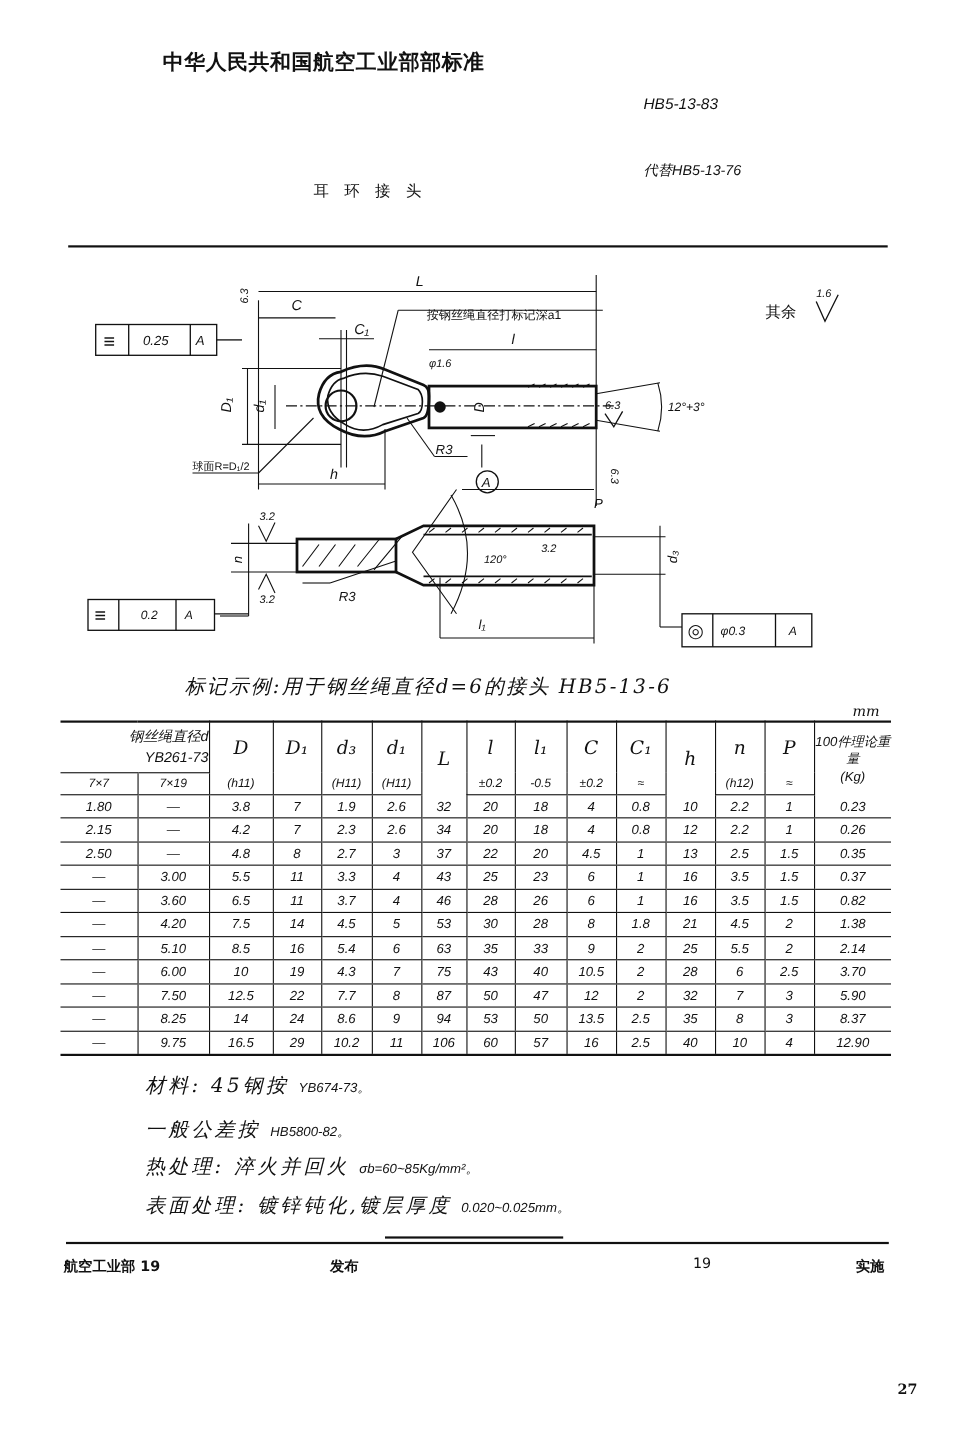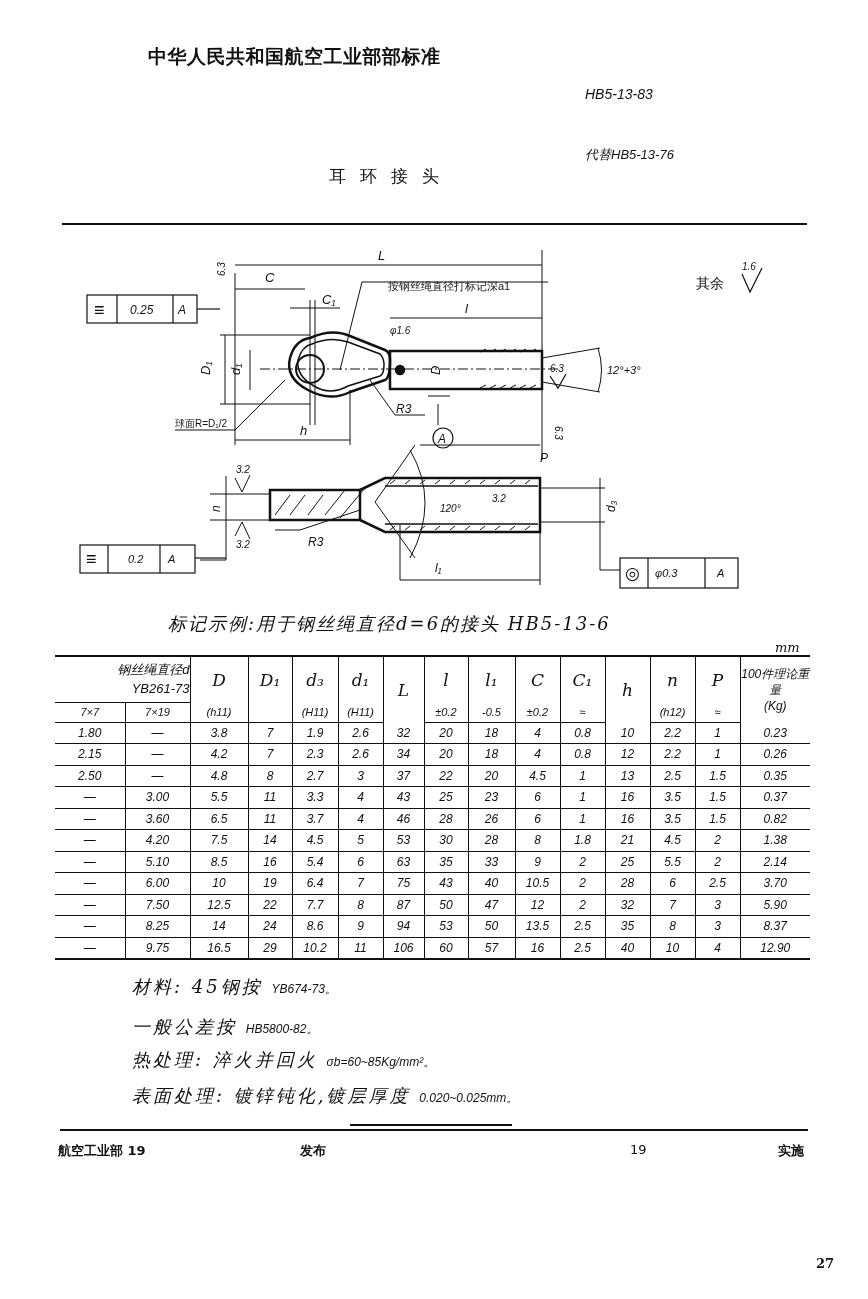--- a/index.html
+++ b/index.html
@@ -1,21 +1,21 @@
 <!DOCTYPE html>
 <html><head>
 <meta charset="utf-8">
 <style>
   html,body{margin:0;padding:0;background:#fff;}
   body{width:868px;height:1299px;position:relative;overflow:hidden;font-family:"DejaVu Sans",sans-serif;color:#111;}
   .abs{position:absolute;}
   .hdr-title{left:148px;top:44px;font-size:19px;font-weight:bold;letter-spacing:0.5px;}
   .std-no{left:585px;top:86px;font-size:14px;font-style:italic;font-family:"Liberation Sans",sans-serif;}
   .replace{left:585px;top:146px;font-size:13px;font-style:italic;font-family:"Liberation Sans",sans-serif;}
-  .doc-title{left:285px;top:165px;font-size:17px;letter-spacing:14px;font-family:"DejaVu Serif",serif;margin-left:44px;}
+  .doc-title{left:285px;top:165px;font-size:14px;letter-spacing:14px;font-family:"DejaVu Serif",serif;}
   .rule-top{left:62px;top:223px;width:745px;height:2px;background:#111;}
   .drawing{left:60px;top:240px;width:760px;height:370px;}
   .example{left:128px;top:612px;font-size:18px;font-style:italic;font-family:"DejaVu Serif",serif;letter-spacing:2px;margin-left:40px;}
   .unit{left:775px;top:640px;font-size:13px;font-style:italic;font-family:"DejaVu Serif",serif;}
   table.spec{position:absolute;left:55px;top:655px;border-collapse:collapse;font-family:"Liberation Sans",sans-serif;font-style:italic;font-size:12px;}
   table.spec td, table.spec th{border-left:1.4px solid #111;padding:0;text-align:center;font-weight:normal;}
   table.spec tr td:first-child, table.spec tr th:first-child{border-left:none;}
   table.spec thead{border-top:2.5px solid #111;}
   table.spec tbody{border-bottom:2.5px solid #111;}
   table.spec thead tr.h3 th{border-bottom:1.4px solid #111;}
@@ -357,21 +357,21 @@
         <td>25</td>
         <td>5.5</td>
         <td>2</td>
         <td>2.14</td>
       </tr>
       <tr>
         <td>—</td>
         <td>6.00</td>
         <td>10</td>
         <td>19</td>
-        <td>6.4</td>
+        <td>4.3</td>
         <td>7</td>
         <td>75</td>
         <td>43</td>
         <td>40</td>
         <td>10.5</td>
         <td>2</td>
         <td>28</td>
         <td>6</td>
         <td>2.5</td>
         <td>3.70</td>

